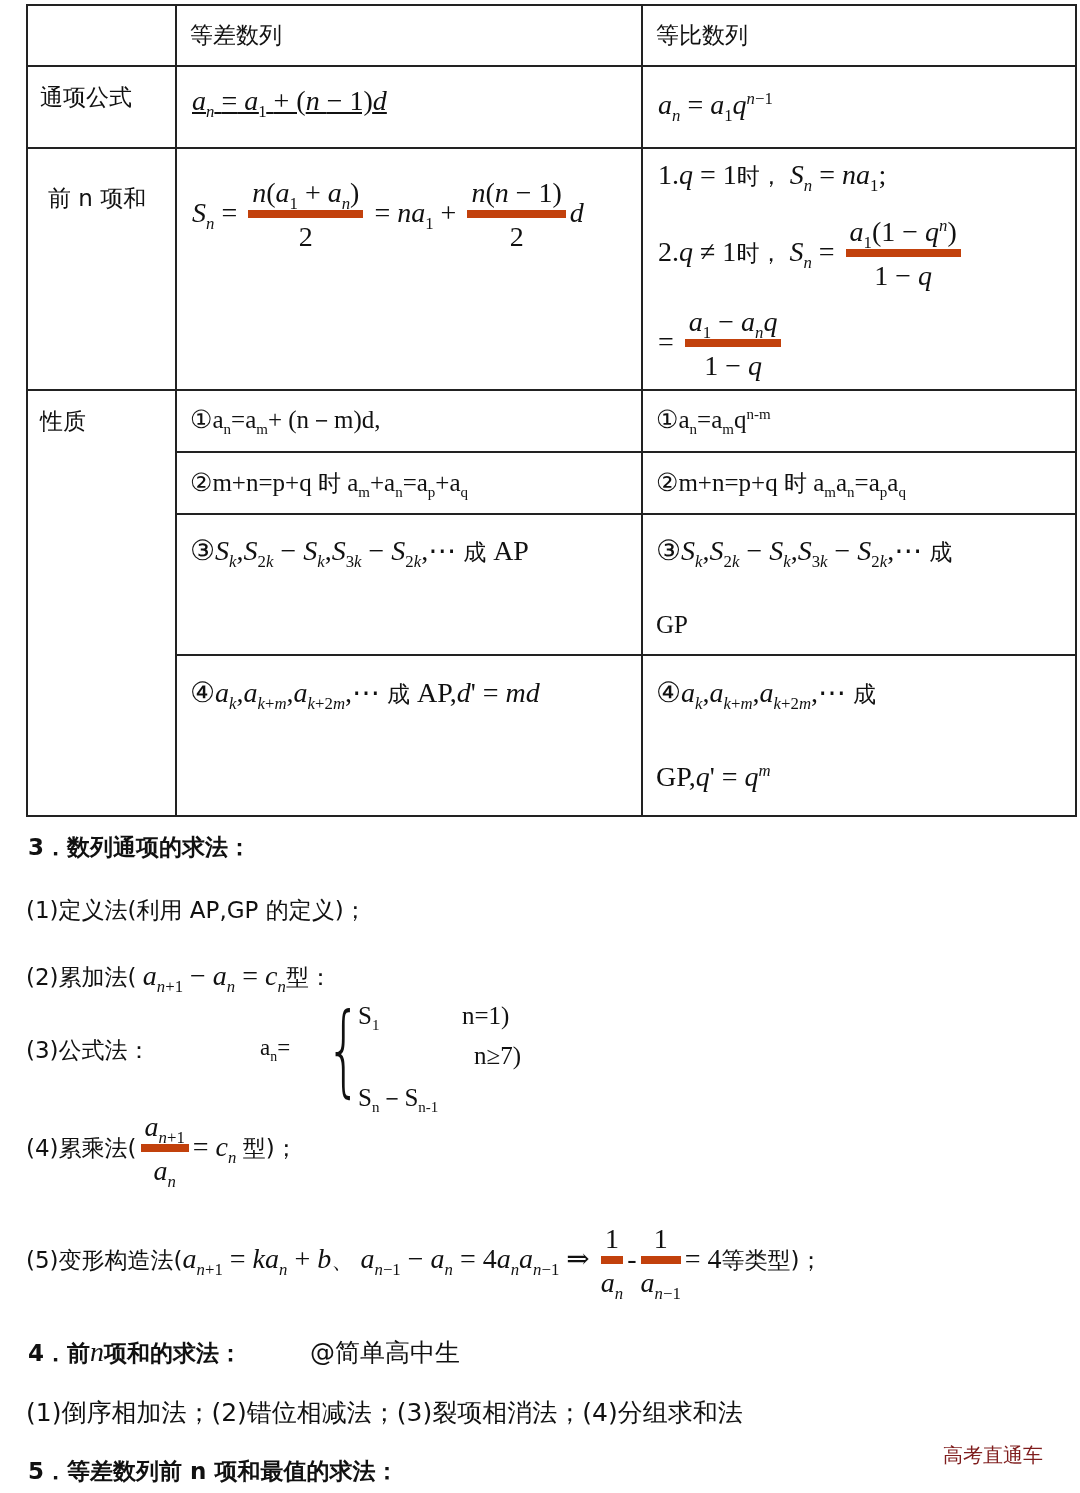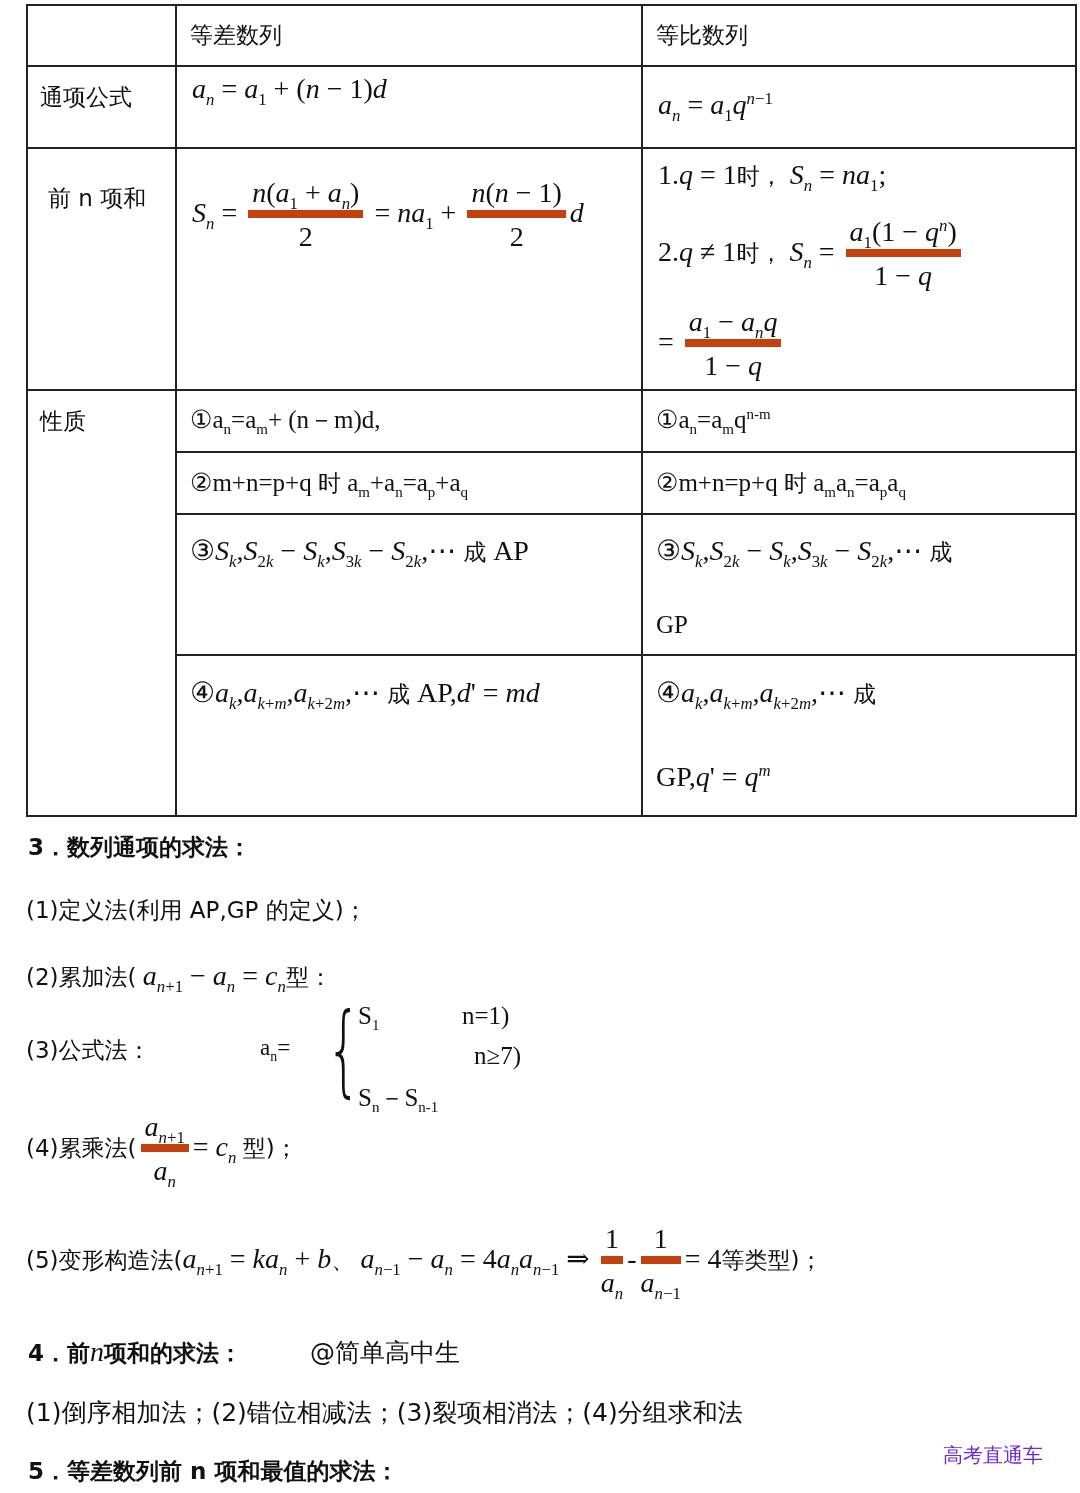--- a/index.html
+++ b/index.html
@@ -11,21 +11,21 @@
   .cjk{font-family:"DejaVu Sans",sans-serif;font-weight:400;font-size:23px;}
   .m{font-style:italic;font-size:28px;}
   .up{font-style:normal;}
   sub,sup{font-size:60%;line-height:0;}
   .frac{display:inline-block;vertical-align:middle;text-align:center;margin:0 4px;}
   .frac .num{display:block;padding:0 4px;border-bottom:8px solid #c2410c;line-height:34px;}
   .frac .den{display:block;line-height:38px;}
   .line{position:absolute;font-size:25px;white-space:nowrap;}
   .bold{font-weight:bold;}
   .brace{position:absolute;font-family:"DejaVu Sans",sans-serif;font-weight:200;}
-  .wm{position:absolute;color:#6d28d9;font-family:"DejaVu Sans",sans-serif;font-size:20px;}
+  .wm{position:absolute;color:#7f1d1d;font-family:"DejaVu Sans",sans-serif;font-size:20px;}
 </style>
 </head>
 <body>
 
 <div>
   <div class="hl" style="left:26px;top:4px;width:1051px;"></div>
   <div class="hl" style="left:26px;top:65px;width:1051px;"></div>
   <div class="hl" style="left:26px;top:147px;width:1051px;"></div>
   <div class="hl" style="left:26px;top:389px;width:1051px;"></div>
   <div class="hl" style="left:175px;top:451px;width:902px;"></div>
@@ -37,21 +37,21 @@
   <div class="vl" style="left:641px;top:4px;height:813px;"></div>
   <div class="vl" style="left:1075px;top:4px;height:813px;"></div>
 
   <div class="cell cjk" style="left:190px;top:20px;">等差数列</div>
   <div class="cell cjk" style="left:656px;top:20px;">等比数列</div>
 
   <div class="cell cjk" style="left:40px;top:82px;">通项公式</div>
   <div class="cell cjk" style="left:48px;top:164px;margin-top:19px;">前 n 项和</div>
   <div class="cell cjk" style="left:40px;top:406px;">性质</div>
 
-  <div class="cell m" style="left:192px;top:74px;">
+  <div class="cell m" style="left:192px;top:86px;text-decoration:underline;">
     a<sub>n</sub> <span class="up">=</span> a<sub class="up">1</sub> <span class="up">+ (</span>n <span class="up">− 1)</span>d
   </div>
 
   <div class="cell m" style="left:658px;top:90px;">
     a<sub>n</sub> <span class="up">=</span> a<sub class="up">1</sub>q<sup>n<span class="up">−1</span></sup>
   </div>
 
   <div class="cell m" style="left:192px;top:176px;">
     S<sub>n</sub> <span class="up">=</span>
     <span class="frac"><span class="num">n<span class="up">(</span>a<sub class="up">1</sub> <span class="up">+</span> a<sub>n</sub><span class="up">)</span></span><span class="den up">2</span></span>

